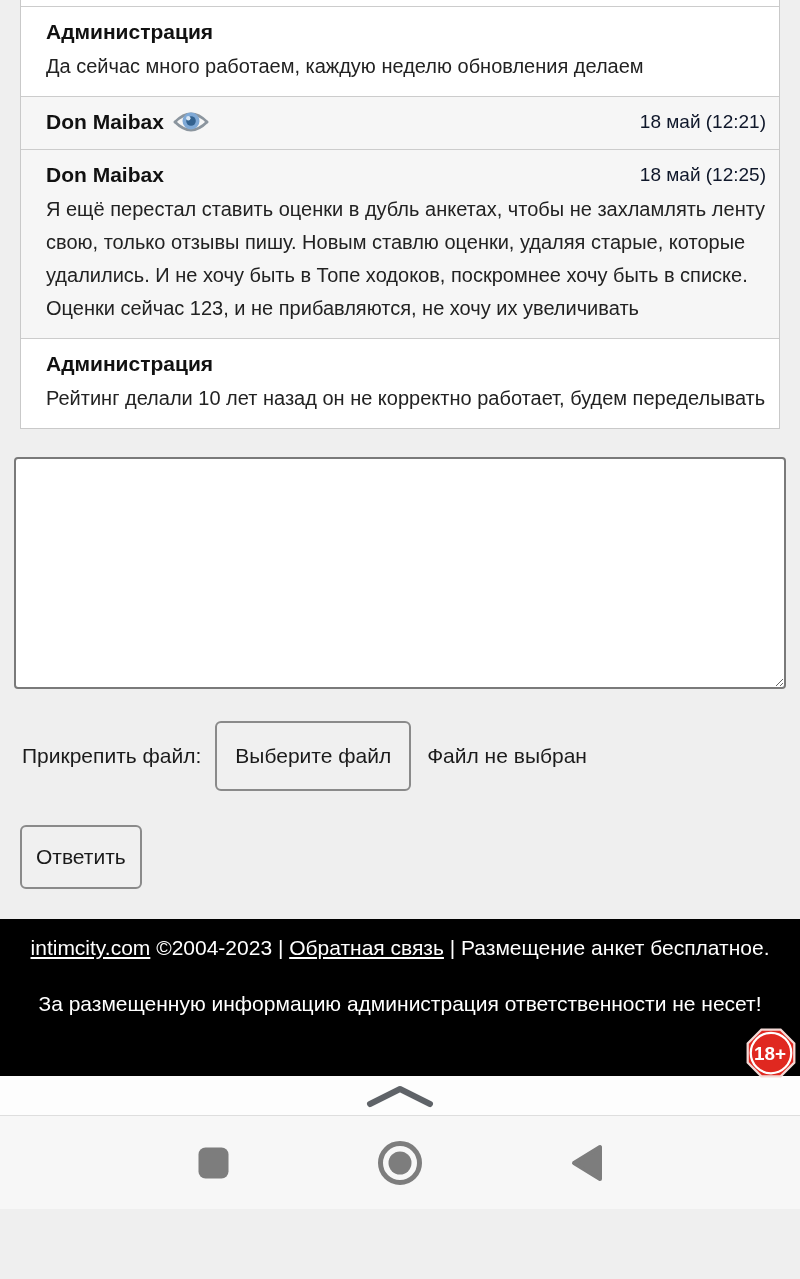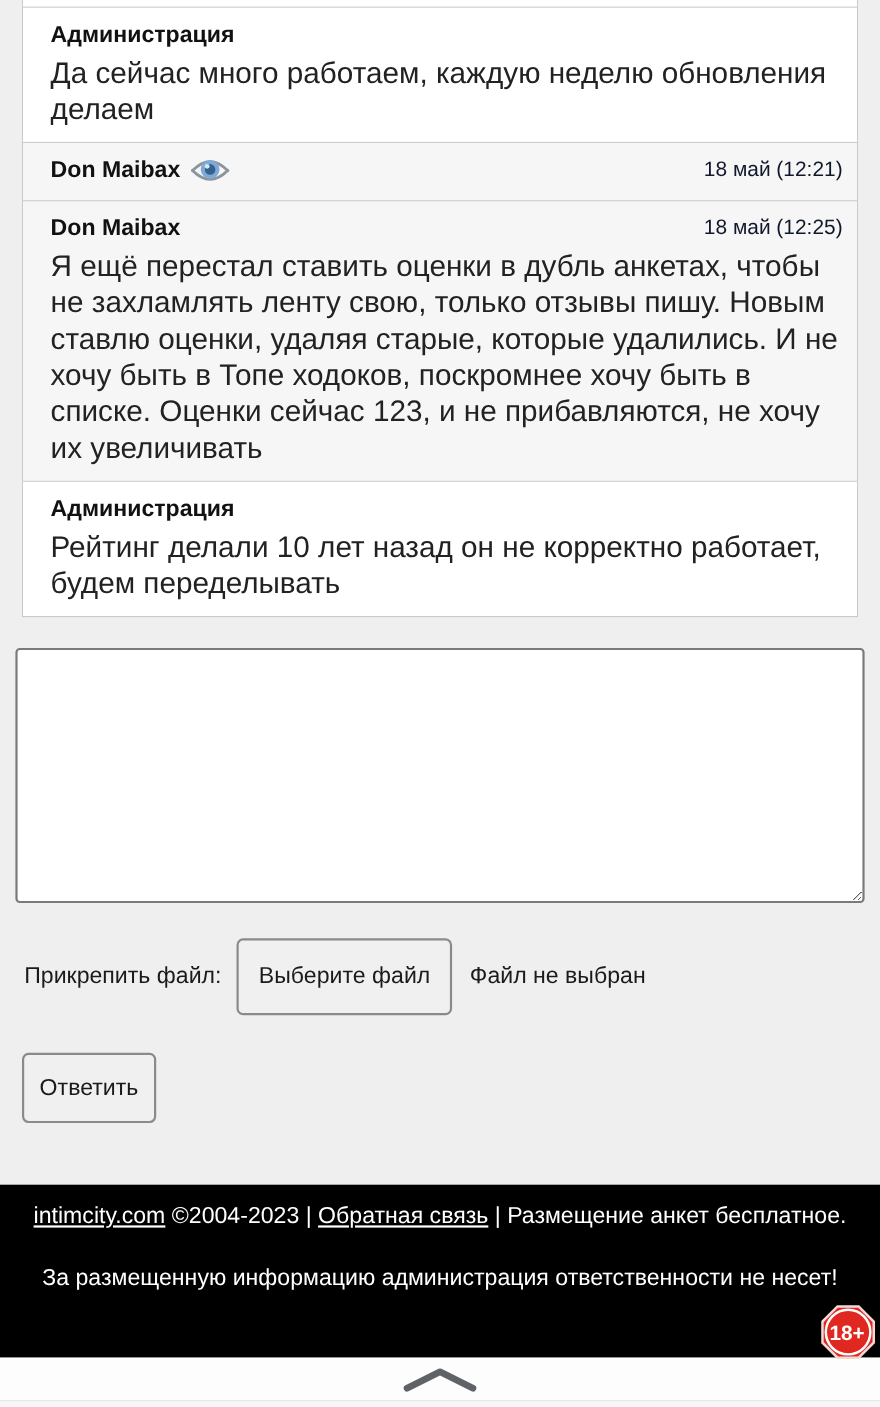--- a/index.html
+++ b/index.html
@@ -23,21 +23,21 @@
   }
   .msg { padding: 11px 13px 13px 25px; }
   .msg + .msg { border-top: 1px solid #cccccc; }
   .msg.partial { height: 6px; padding: 0; background: #fff; }
   .msg.admin { background: #ffffff; }
   .msg.user  { background: #f6f6f6; }
   .msg-head { display: flex; align-items: center; min-height: 28px; }
   .author { font-weight: bold; font-size: 21px; line-height: 28px; color: #111; }
   .eye { margin-left: 8px; display: inline-flex; align-items: center; }
   .timestamp { margin-left: auto; font-size: 19px; color: #0f172a; }
-  .msg-body { font-size: 27px; line-height: 33px; color: #222; margin-top: 4px; }
+  .msg-body { font-size: 20px; line-height: 33px; color: #222; margin-top: 4px; }
 
   
   .reply-textarea {
     display: block;
     margin: 28px 14px 0 14px;
     width: 772px;
     height: 232px;
     background: #ffffff;
     border: 2px solid #7a7a7a;
     border-radius: 4px;
@@ -67,21 +67,21 @@
   .no-file-label { color: #1b1b1b; }
   .buttons-row {
     margin: 34px 22px 0 20px;
     display: flex;
     justify-content: space-between;
     align-items: center;
   }
 
   
   .site-footer {
-    margin-top: 56px;
+    margin-top: 30px;
     background: #000000;
     height: 157px;
     position: relative;
     color: #ffffff;
     text-align: center;
   }
   .footer-line1 { padding-top: 14px; font-size: 21px; line-height: 30px; white-space: nowrap; }
   .footer-line2 { margin-top: 26px; font-size: 21px; line-height: 30px; }
   .site-footer a { color: #ffffff; text-decoration: underline; }
   .age-badge {

